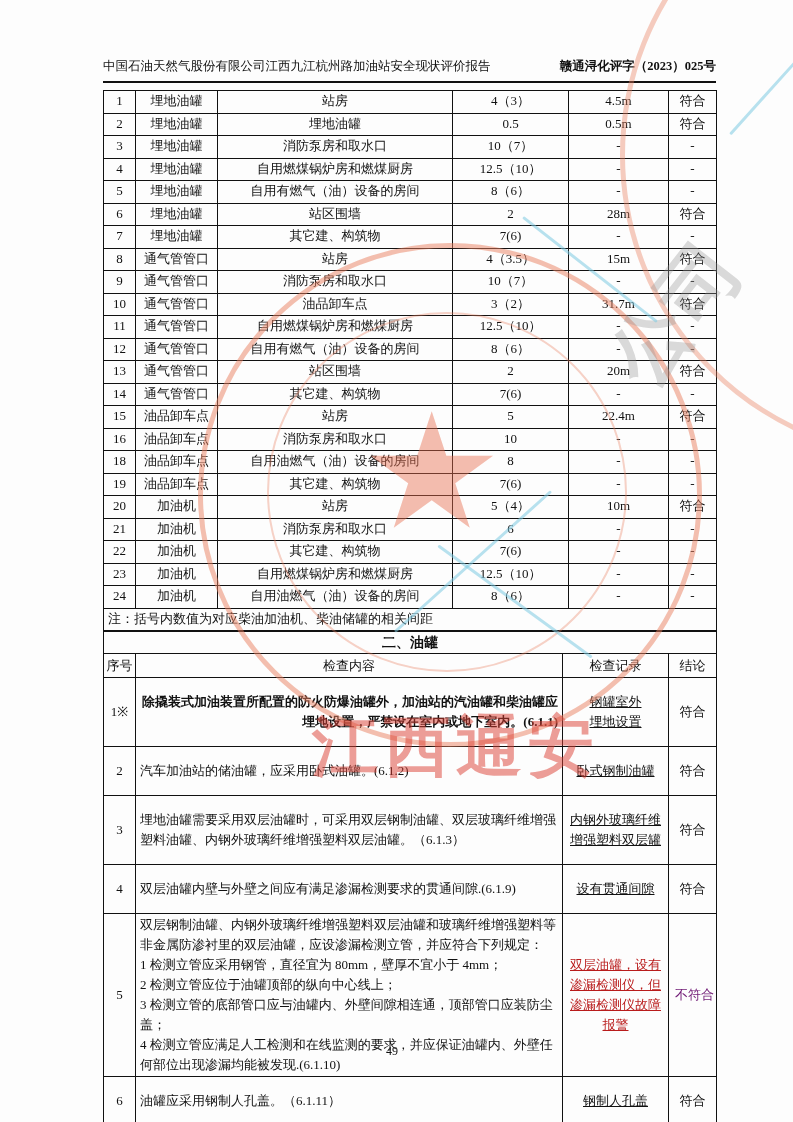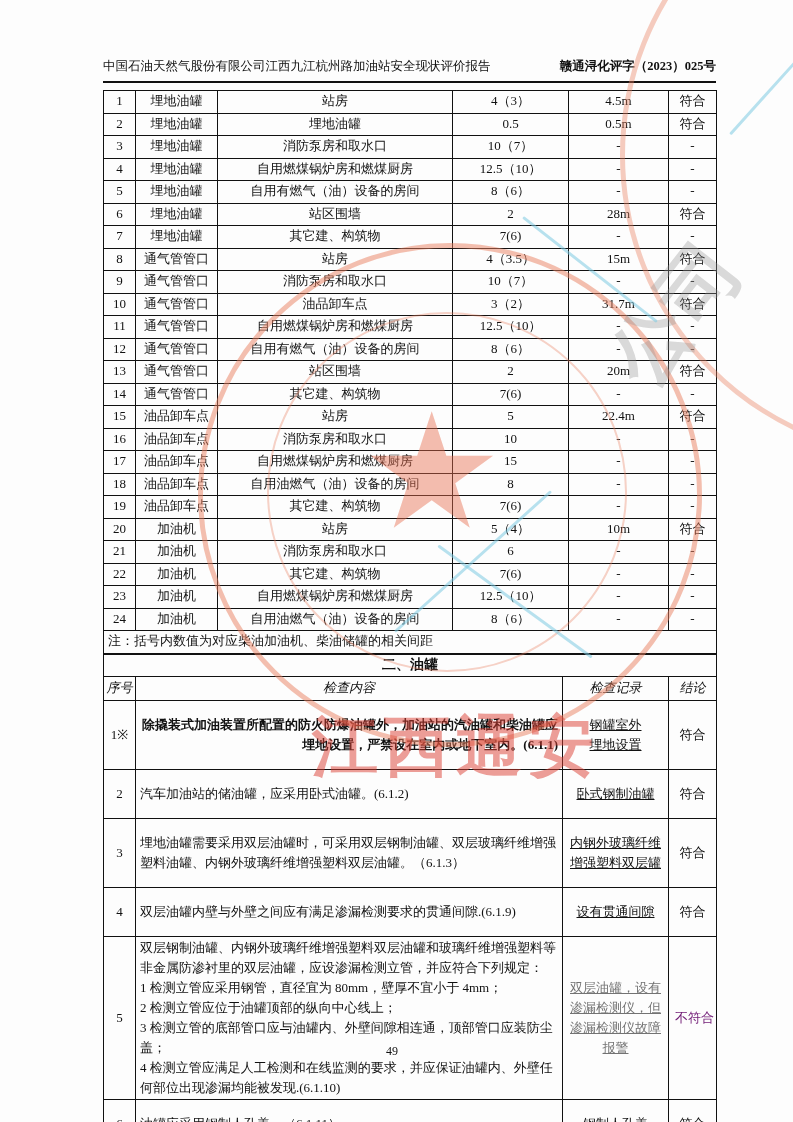--- a/index.html
+++ b/index.html
@@ -12,21 +12,21 @@
   .doc-header{display:flex;justify-content:space-between;align-items:flex-end;
     font-size:12.5px;padding-bottom:6px;border-bottom:2px solid #111;gap:18px;}
   .doc-header .doc-no{font-weight:bold;}
   
   table{border-collapse:collapse;width:613px;table-layout:fixed;font-size:13px;}
   td,th{border:1px solid #111;padding:0 2px;text-align:center;vertical-align:middle;
     font-weight:normal;overflow:hidden;}
   .t1 td{height:21.5px;line-height:1.15;}
   .note-cell{text-align:left;height:21.5px;padding-left:4px;margin-top:23px;}
   .t2 .title-cell{font-weight:bold;font-size:14px;height:21px;border-bottom-width:1px;}
-  .t2 th{height:23px;font-style:italic;}
+  .t2 th{height:23px;}
   .t2 td{line-height:20px;}
   .t2 .content-cell{text-align:left;white-space:pre-line;padding:1px 4px;}
   .t2 .record-cell{white-space:pre-line;padding:14px 3px;text-decoration:underline;}
   
   .page-number{position:absolute;left:0;top:1044px;width:784px;text-align:center;
     font-size:12px;}
   
   .wm{position:absolute;pointer-events:none;}
   .wm-ring{border-radius:50%;}
   .wm-ring.outer{left:198px;top:243px;width:494px;height:494px;border:5px solid rgba(233,127,95,.5);}
@@ -204,28 +204,20 @@
 
         <tr>
           <td>16</td>
           <td>油品卸车点</td>
           <td>消防泵房和取水口</td>
           <td>10</td>
           <td>-</td>
           <td>-</td>
         </tr>
 
-        <tr>
-          <td>17</td>
-          <td>油品卸车点</td>
-          <td>自用燃煤锅炉房和燃煤厨房</td>
-          <td>15</td>
-          <td>-</td>
-          <td>-</td>
-        </tr>
 
         <tr>
           <td>18</td>
           <td>油品卸车点</td>
           <td>自用油燃气（油）设备的房间</td>
           <td>8</td>
           <td>-</td>
           <td>-</td>
         </tr>
 
@@ -339,21 +331,21 @@
           <td>符合</td>
         </tr>
 
         <tr>
           <td>5</td>
           <td class="content-cell">双层钢制油罐、内钢外玻璃纤维增强塑料双层油罐和玻璃纤维增强塑料等非金属防渗衬里的双层油罐，应设渗漏检测立管，并应符合下列规定：
 1 检测立管应采用钢管，直径宜为 80mm，壁厚不宜小于 4mm；
 2 检测立管应位于油罐顶部的纵向中心线上；
 3 检测立管的底部管口应与油罐内、外壁间隙相连通，顶部管口应装防尘盖；
  4 检测立管应满足人工检测和在线监测的要求，并应保证油罐内、外壁任何部位出现渗漏均能被发现.(6.1.10)</td>
-          <td class="record-cell" style="color: #737373;">双层油罐，设有渗漏检测仪，但渗漏检测仪故障报警</td>
+          <td class="record-cell" style="color: #b91c1c;">双层油罐，设有渗漏检测仪，但渗漏检测仪故障报警</td>
           <td style="color: #701a75; text-align: right;">不符合</td>
         </tr>
 
         <tr>
           <td>6</td>
           <td class="content-cell">油罐应采用钢制人孔盖。（6.1.11）</td>
           <td class="record-cell">钢制人孔盖</td>
           <td>符合</td>
         </tr>
       </tbody>

